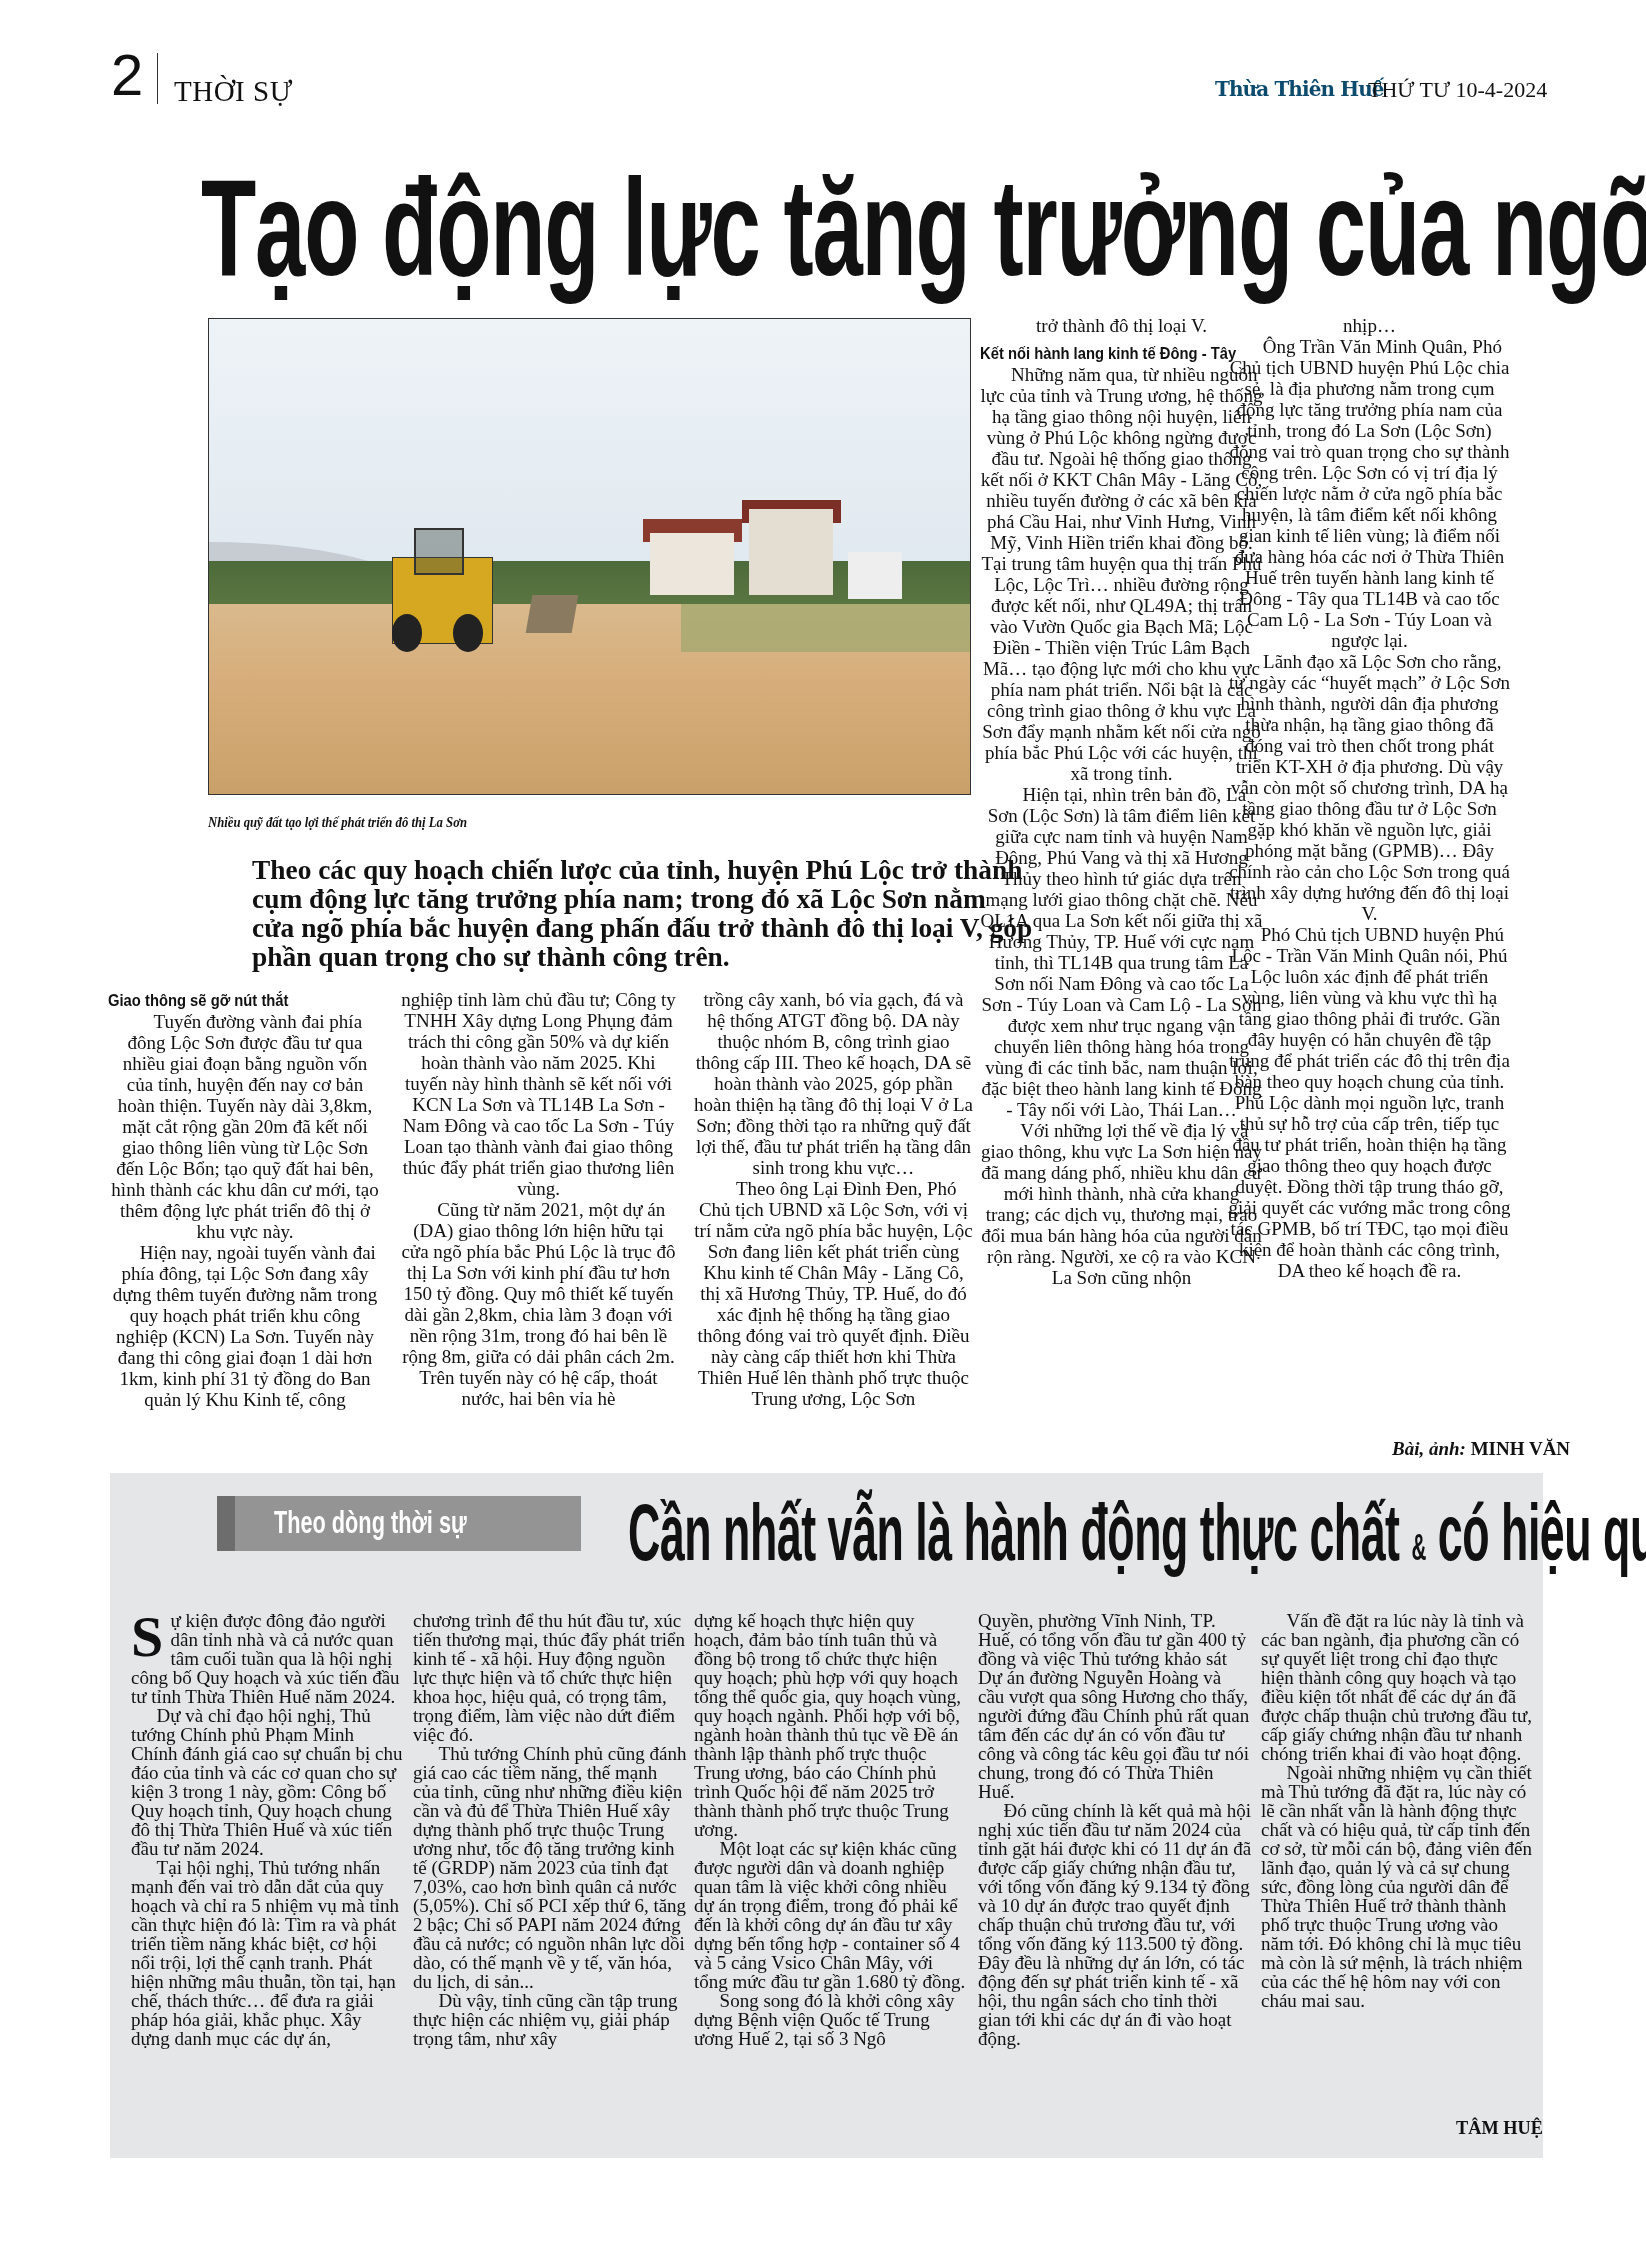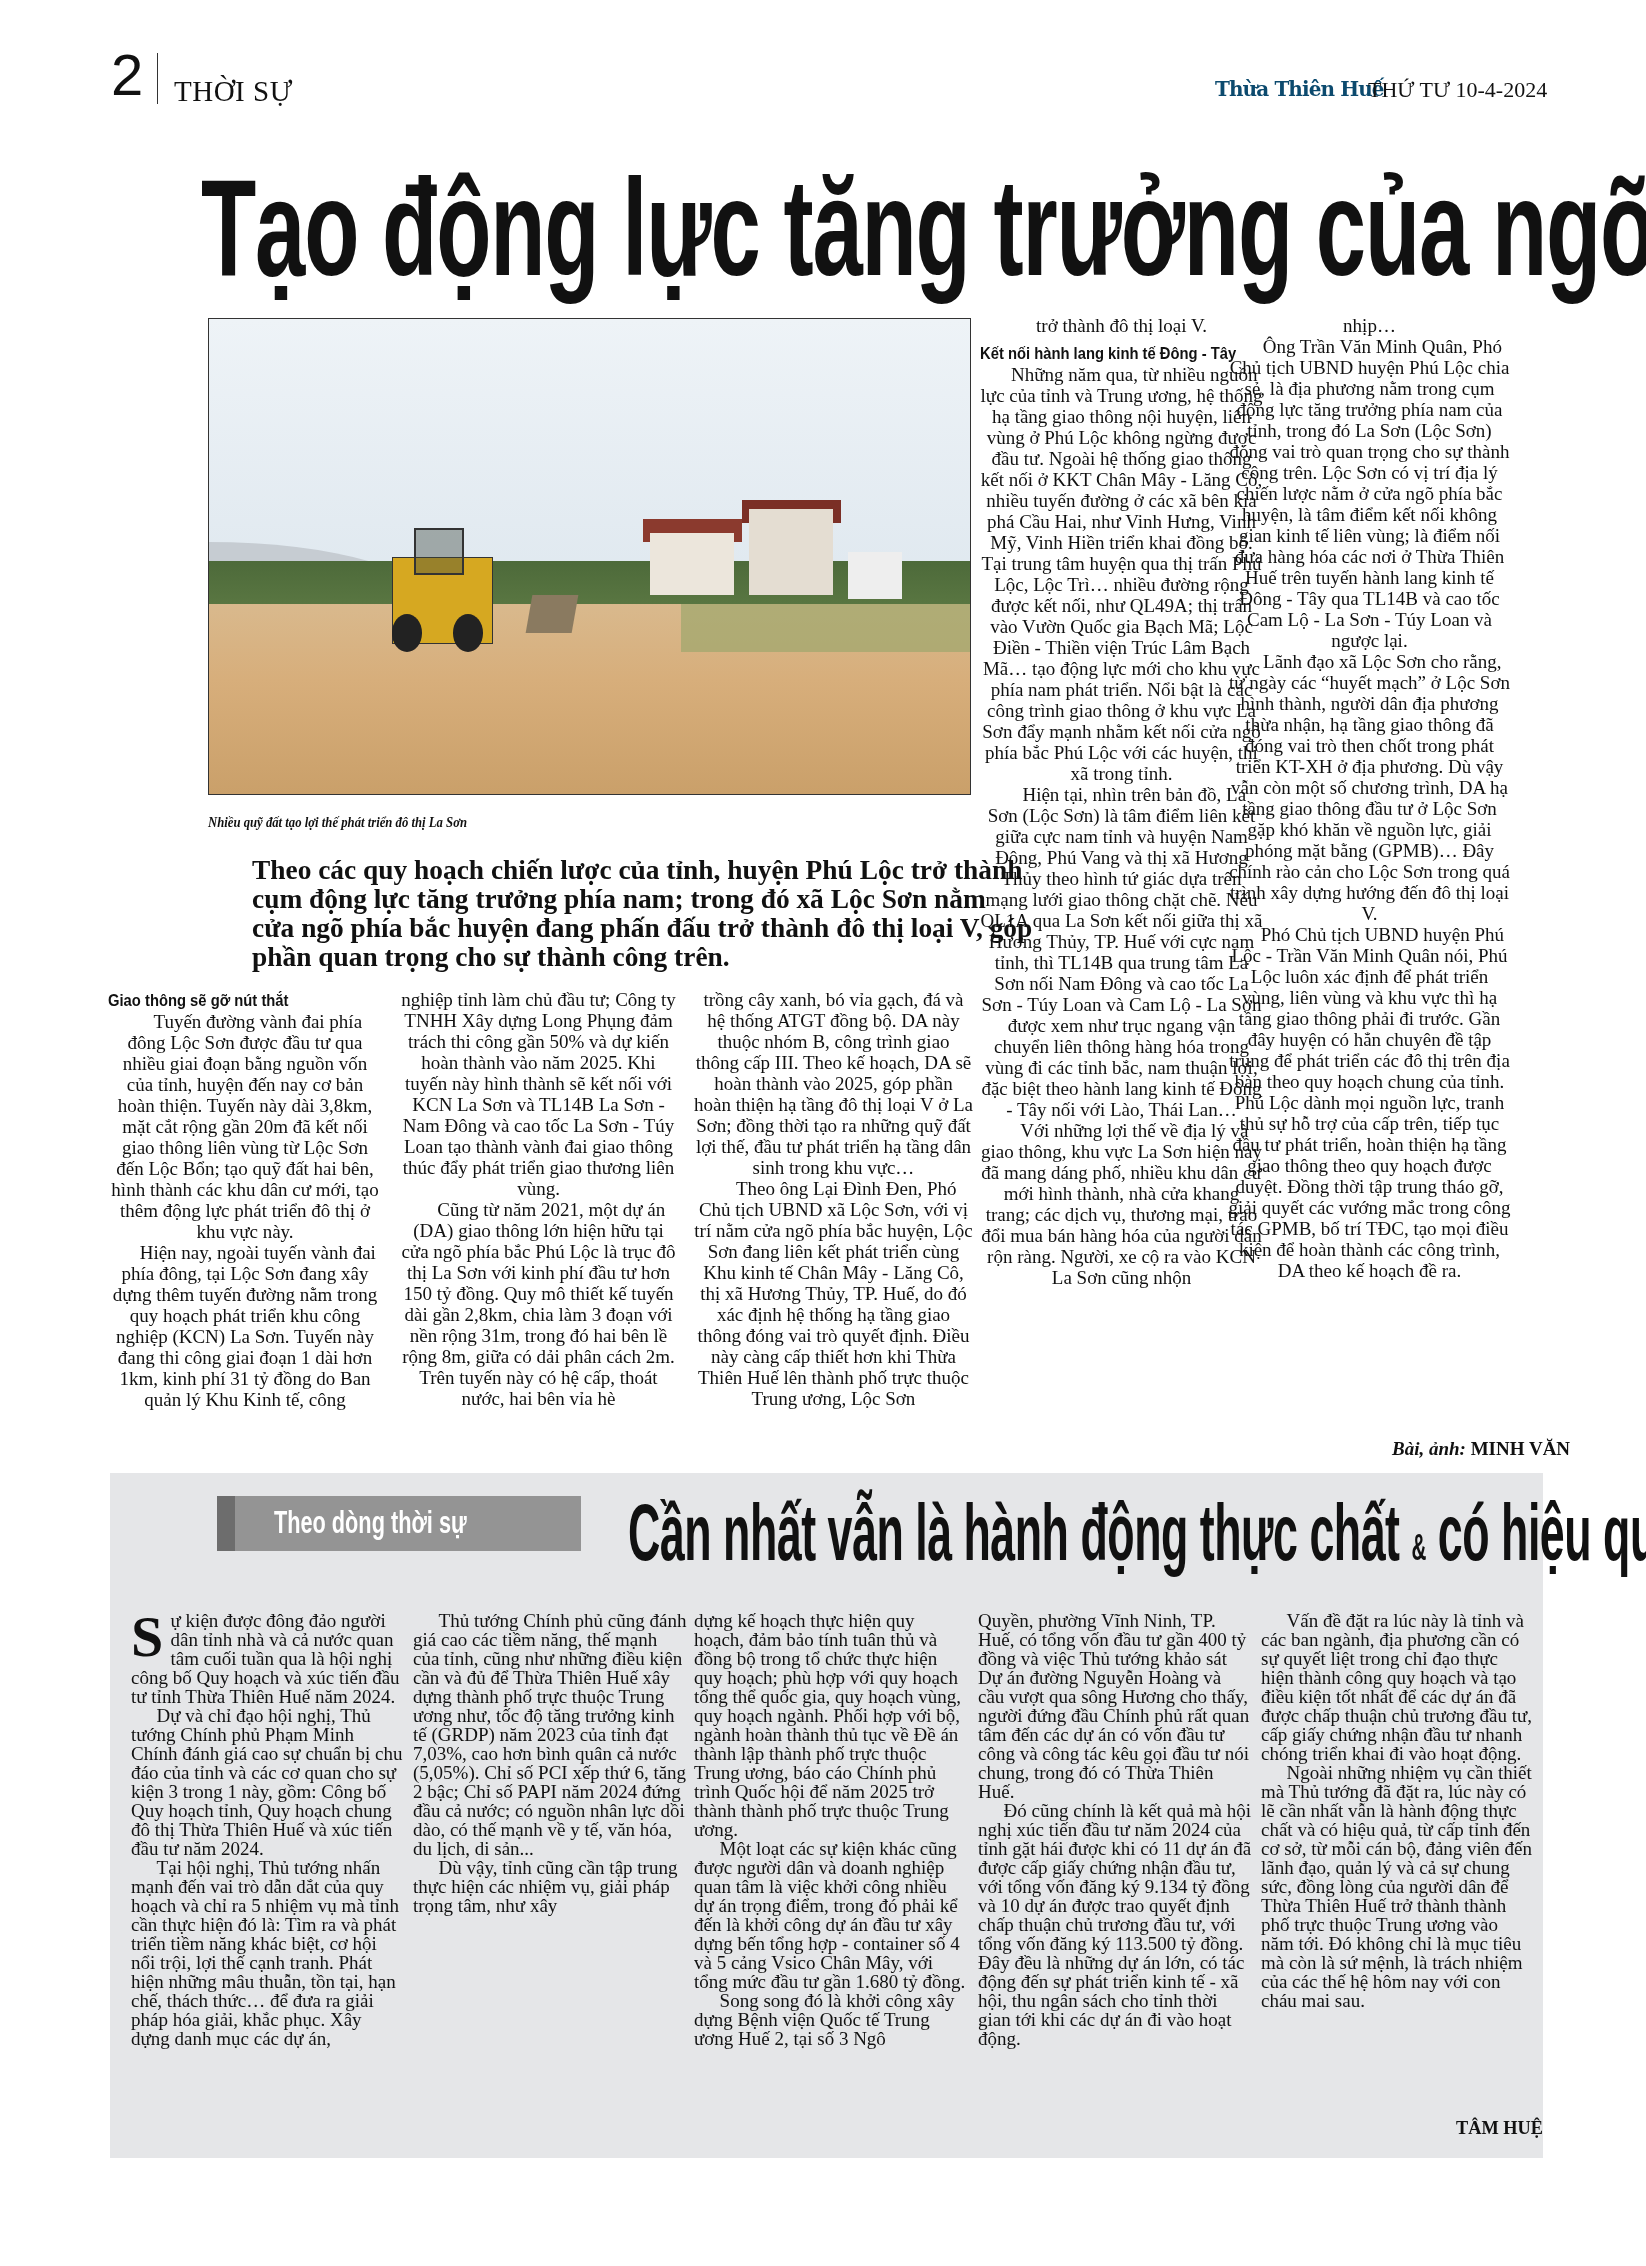--- a/index.html
+++ b/index.html
@@ -129,20 +129,21 @@
 <div class="abs tag-dark"></div>
 <div class="abs tag-text">Theo dòng thời sự</div>
 <div class="abs box-title"><span>Cần nhất vẫn là hành động thực chất </span><span class="amp">&amp;</span><span> có hiệu quả</span></div>
 
 <div class="abs bcol b1">
   <p class="noind"><span class="dropcap">S</span><span>ự kiện được đông đảo người dân tỉnh nhà và cả nước quan tâm cuối tuần qua là hội nghị công bố Quy hoạch và xúc tiến đầu tư tỉnh Thừa Thiên Huế năm 2024.</span></p>
   <p>Dự và chỉ đạo hội nghị, Thủ tướng Chính phủ Phạm Minh Chính đánh giá cao sự chuẩn bị chu đáo của tỉnh và các cơ quan cho sự kiện 3 trong 1 này, gồm: Công bố Quy hoạch tỉnh, Quy hoạch chung đô thị Thừa Thiên Huế và xúc tiến đầu tư năm 2024.</p>
   <p>Tại hội nghị, Thủ tướng nhấn mạnh đến vai trò dẫn dắt của quy hoạch và chỉ ra 5 nhiệm vụ mà tỉnh cần thực hiện đó là: Tìm ra và phát triển tiềm năng khác biệt, cơ hội nổi trội, lợi thế cạnh tranh. Phát hiện những mâu thuẫn, tồn tại, hạn chế, thách thức… để đưa ra giải pháp hóa giải, khắc phục. Xây dựng danh mục các dự án,</p>
 </div>
 <div class="abs bcol b2">
+  <p class="noind">chương trình để thu hút đầu tư, xúc tiến thương mại, thúc đẩy phát triển kinh tế - xã hội. Huy động nguồn lực thực hiện và tổ chức thực hiện khoa học, hiệu quả, có trọng tâm, trọng điểm, làm việc nào dứt điểm việc đó.</p>
   <p>Thủ tướng Chính phủ cũng đánh giá cao các tiềm năng, thế mạnh của tỉnh, cũng như những điều kiện cần và đủ để Thừa Thiên Huế xây dựng thành phố trực thuộc Trung ương như, tốc độ tăng trưởng kinh tế (GRDP) năm 2023 của tỉnh đạt 7,03%, cao hơn bình quân cả nước (5,05%). Chỉ số PCI xếp thứ 6, tăng 2 bậc; Chỉ số PAPI năm 2024 đứng đầu cả nước; có nguồn nhân lực dồi dào, có thế mạnh về y tế, văn hóa, du lịch, di sản...</p>
   <p>Dù vậy, tỉnh cũng cần tập trung thực hiện các nhiệm vụ, giải pháp trọng tâm, như xây</p>
 </div>
 <div class="abs bcol b3">
   <p class="noind">dựng kế hoạch thực hiện quy hoạch, đảm bảo tính tuân thủ và đồng bộ trong tổ chức thực hiện quy hoạch; phù hợp với quy hoạch tổng thể quốc gia, quy hoạch vùng, quy hoạch ngành. Phối hợp với bộ, ngành hoàn thành thủ tục về Đề án thành lập thành phố trực thuộc Trung ương, báo cáo Chính phủ trình Quốc hội để năm 2025 trở thành thành phố trực thuộc Trung ương.</p>
   <p>Một loạt các sự kiện khác cũng được người dân và doanh nghiệp quan tâm là việc khởi công nhiều dự án trọng điểm, trong đó phải kể đến là khởi công dự án đầu tư xây dựng bến tổng hợp - container số 4 và 5 cảng Vsico Chân Mây, với tổng mức đầu tư gần 1.680 tỷ đồng.</p>
   <p>Song song đó là khởi công xây dựng Bệnh viện Quốc tế Trung ương Huế 2, tại số 3 Ngô</p>
 </div>
 <div class="abs bcol b4">
   <p class="noind">Quyền, phường Vĩnh Ninh, TP. Huế, có tổng vốn đầu tư gần 400 tỷ đồng và việc Thủ tướng khảo sát Dự án đường Nguyễn Hoàng và cầu vượt qua sông Hương cho thấy, người đứng đầu Chính phủ rất quan tâm đến các dự án có vốn đầu tư công và công tác kêu gọi đầu tư nói chung, trong đó có Thừa Thiên Huế.</p>

